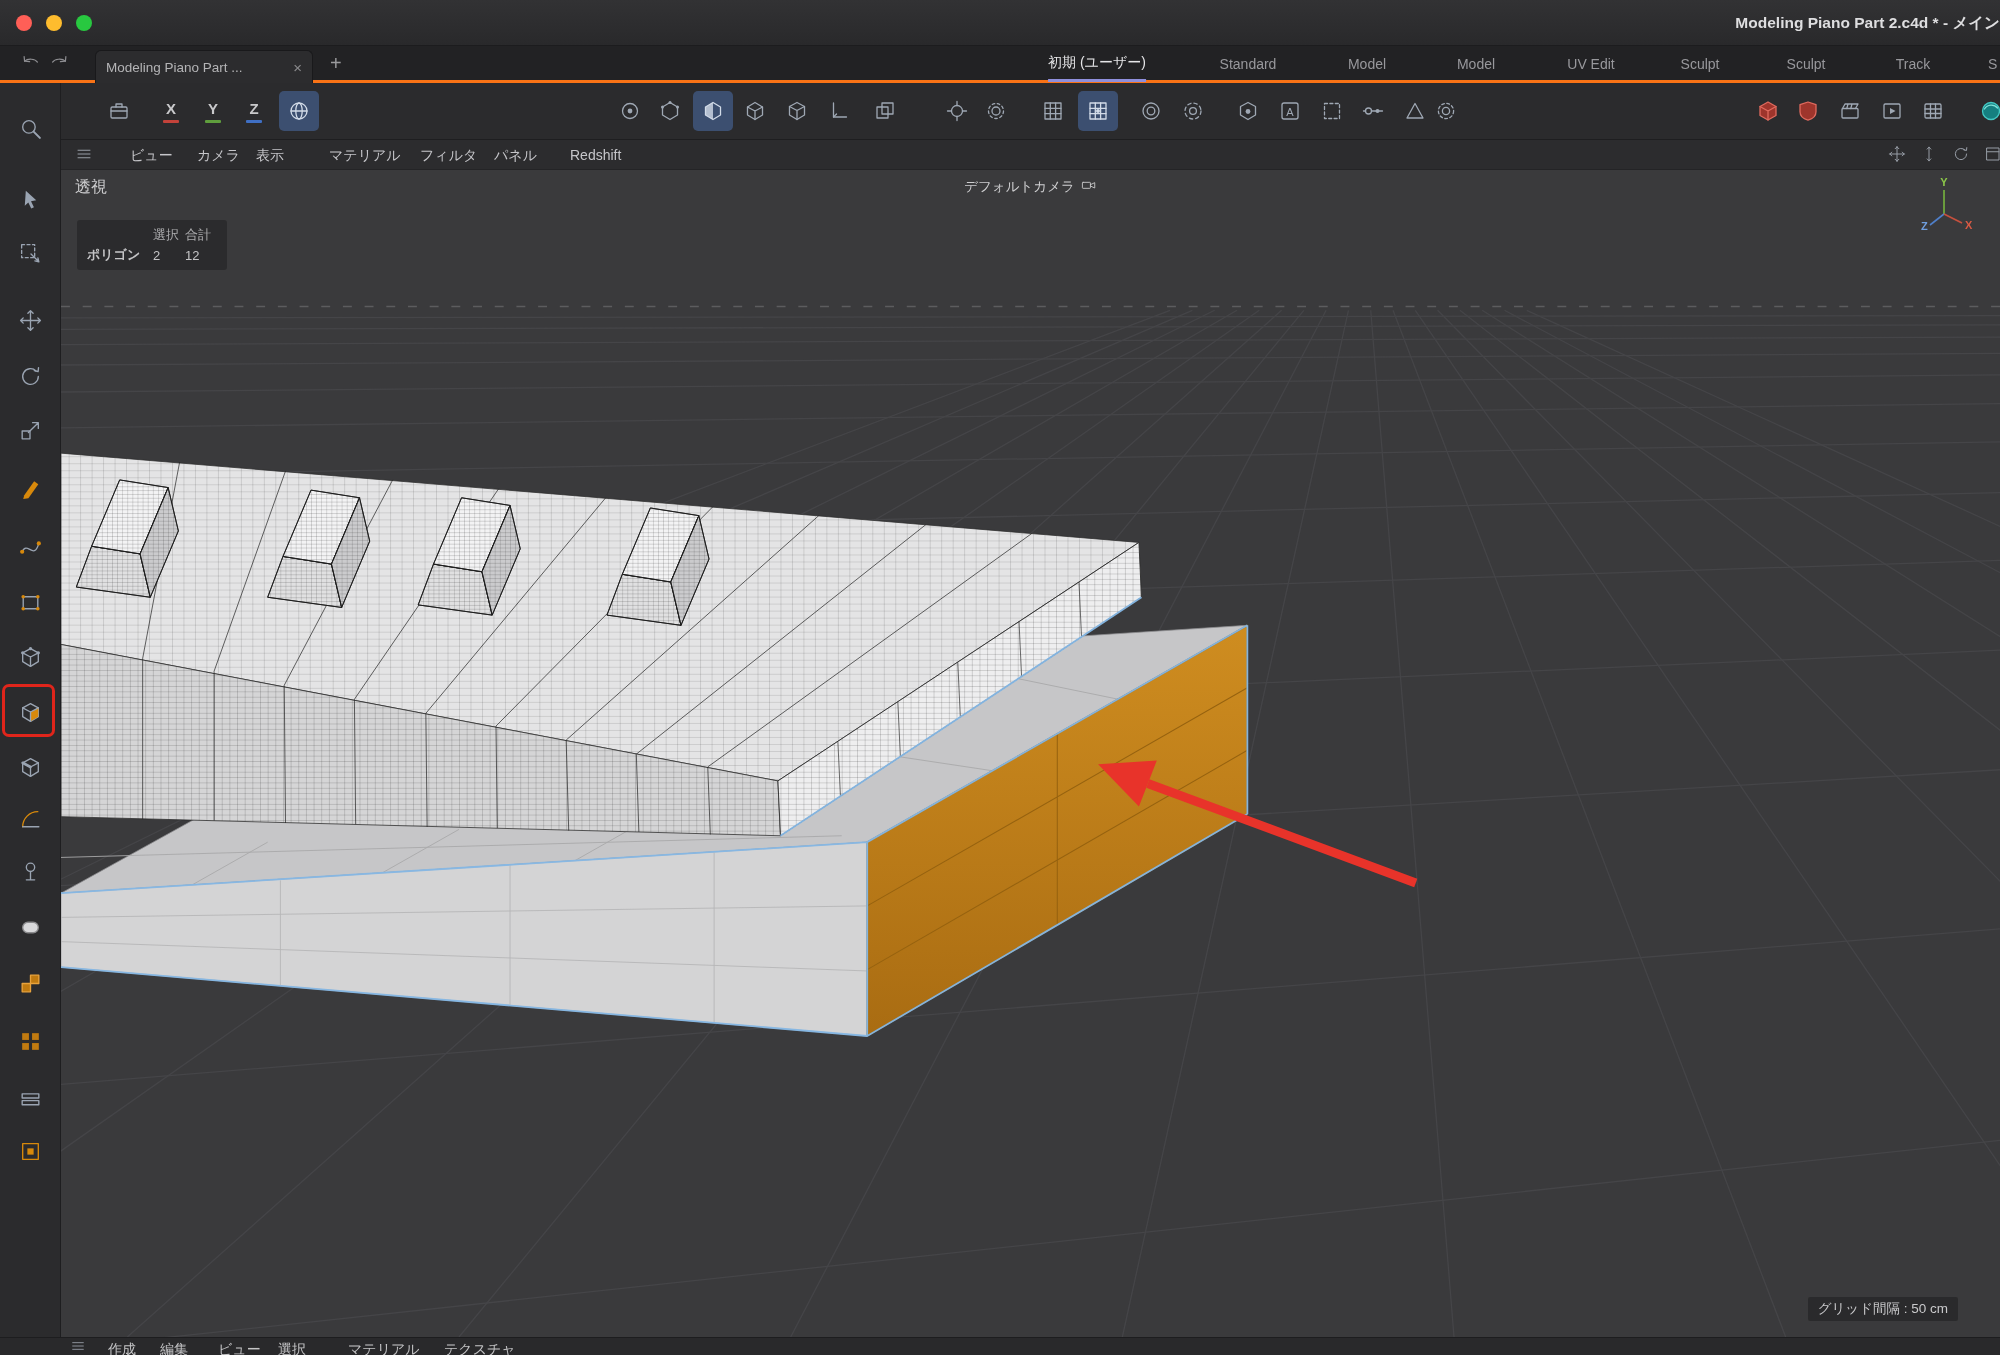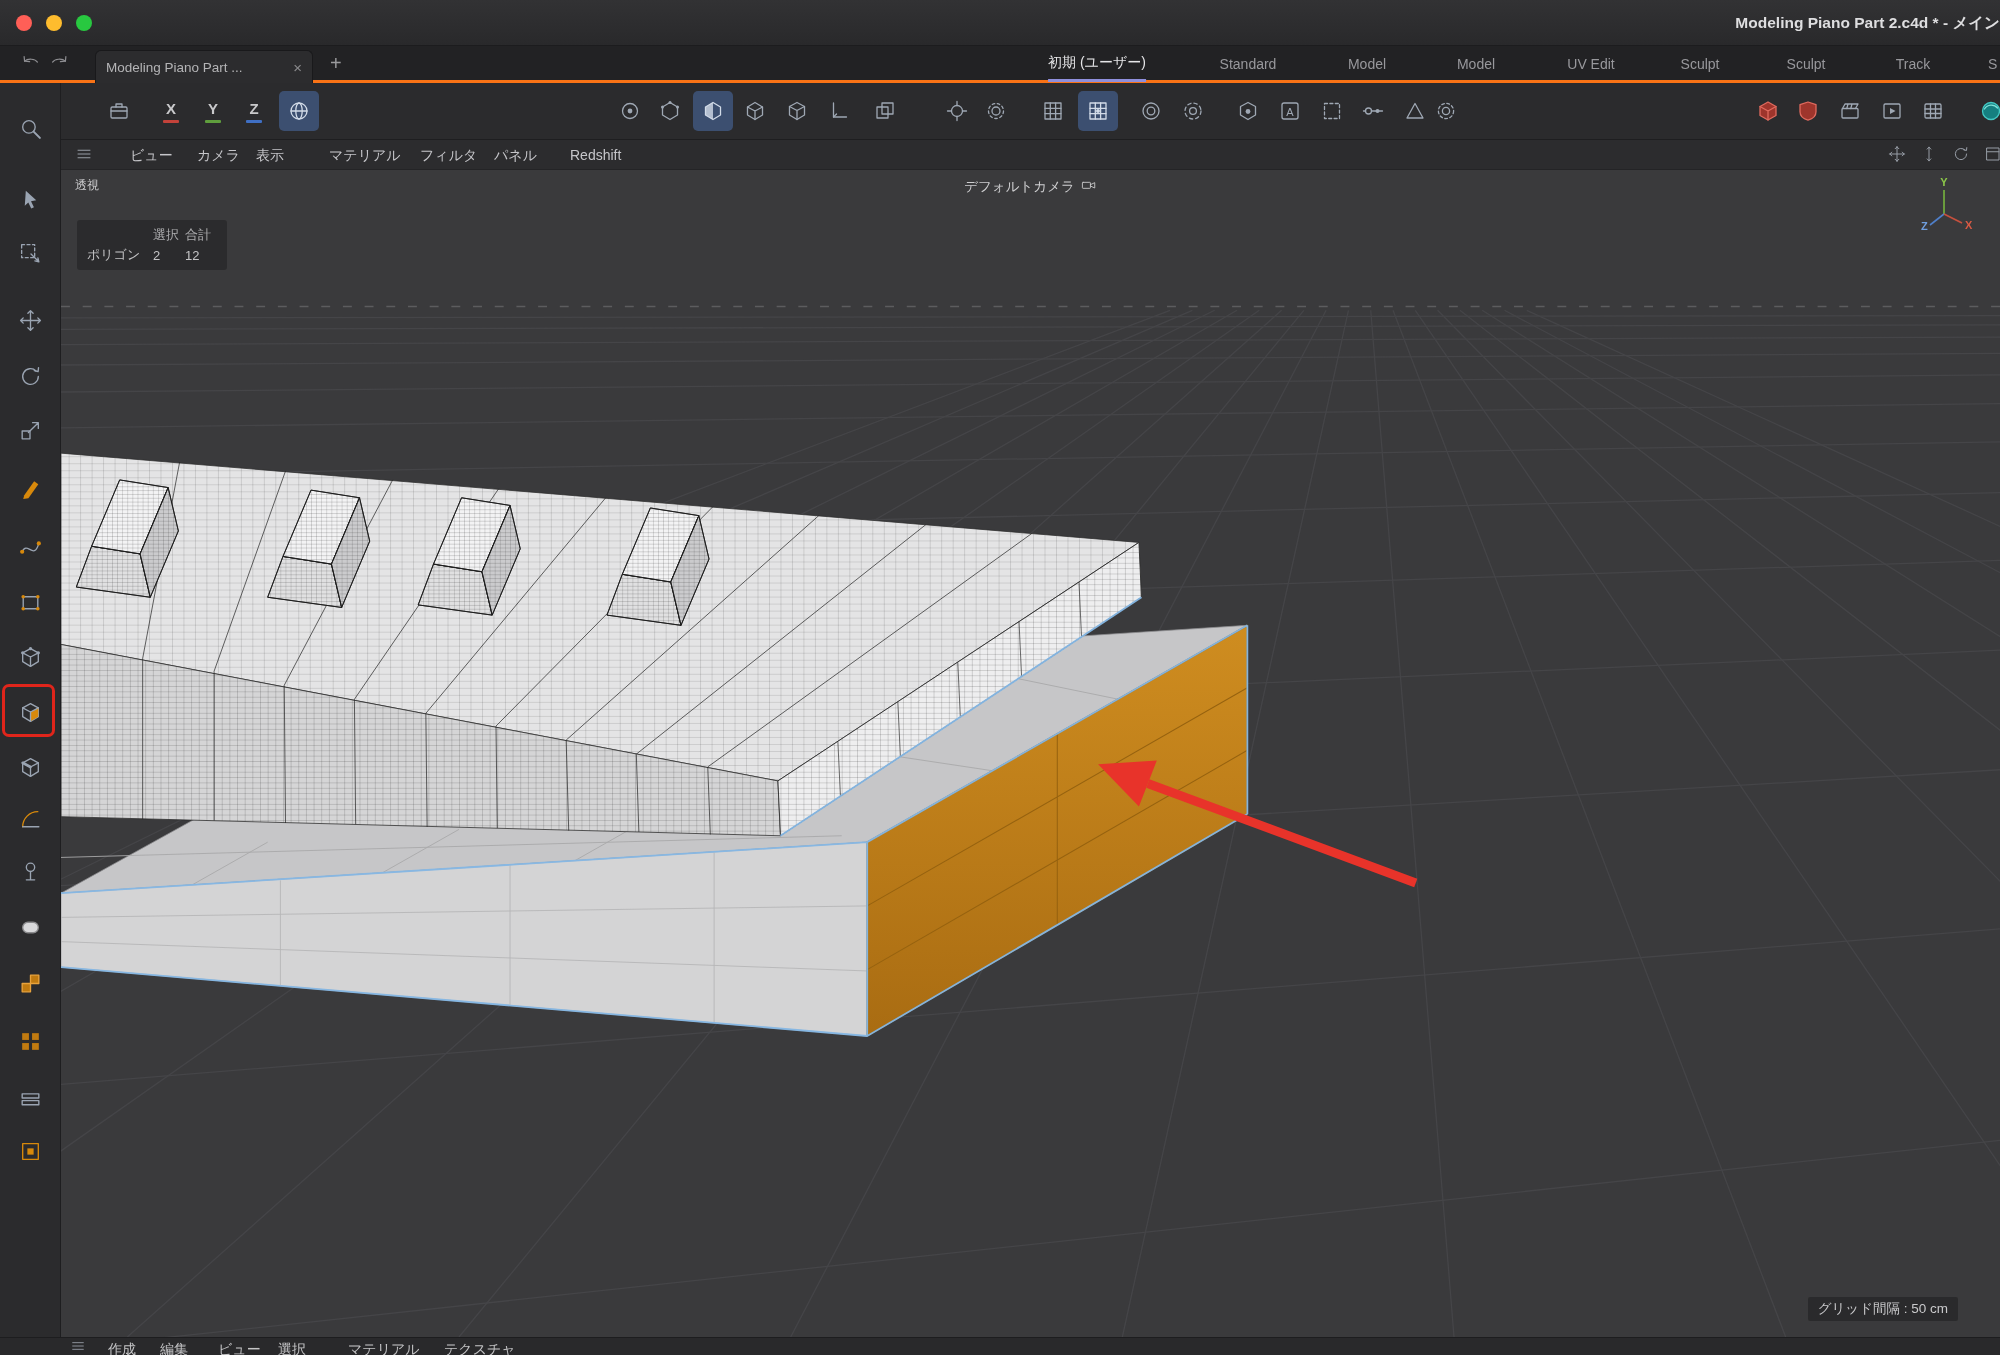--- a/index.html
+++ b/index.html
@@ -52,28 +52,28 @@
   
   #vp-menubar { position:absolute; left:61px; top:140px; width:1939px; height:30px;
                 background:#2c2c2e; border-bottom:1px solid #242426; }
   .vmitem { position:absolute; top:0; height:30px; line-height:30px; color:#c6c6ca; font-size:14px; }
   .vmicon { position:absolute; top:5px; width:22px; height:22px; color:#9aa0aa; }
 
   
   #canvas { position:absolute; left:61px; top:170px; width:1939px; height:1167px;
             background:#3a3a3c; overflow:hidden; }
   #scene { position:absolute; left:0; top:0; width:100%; height:100%; display:block; }
-  #view-name { position:absolute; left:14px; top:7px; color:#cfcfd1; font-size:12px; }
+  #view-name { position:absolute; left:14px; top:7px; color:#cfcfd1; font-size:16px; }
   #camera-name { position:absolute; left:50%; transform:translateX(-50%); top:7px; color:#cfcfd1;
                  font-size:13.5px; display:flex; gap:6px; align-items:center; }
   #hud { position:absolute; left:16px; top:50px; background:rgba(18,18,18,.35); color:#c4c4c6;
          font-size:13px; padding:5px 10px; border-radius:3px; }
   .hudrow { display:flex; height:20px; align-items:center; }
   .hudrow.head { color:#aeaeb0; }
-  .hudlabel { width:66px; }
+  .hudlabel { width:66px;font-weight:bold; }
   .hudv { width:32px; }
   #gizmo { position:absolute; right:22px; top:4px; }
   #grid-info { position:absolute; right:42px; bottom:16px; color:#c9c9cb; font-size:13.5px;
                background:rgba(24,24,24,.45); padding:3px 10px; border-radius:2px; }
 
   
   #bottombar { position:absolute; left:0; top:1337px; width:100%; height:18px;
                background:#29292b; border-top:1px solid #1d1d1f; overflow:hidden; }
   .bmitem { position:absolute; top:1px; color:#c4c4c6; font-size:14px; line-height:21px; white-space:nowrap; }
   #bm-burger { position:absolute; left:70px; top:0; width:18px; height:18px; color:#9aa0aa; }

